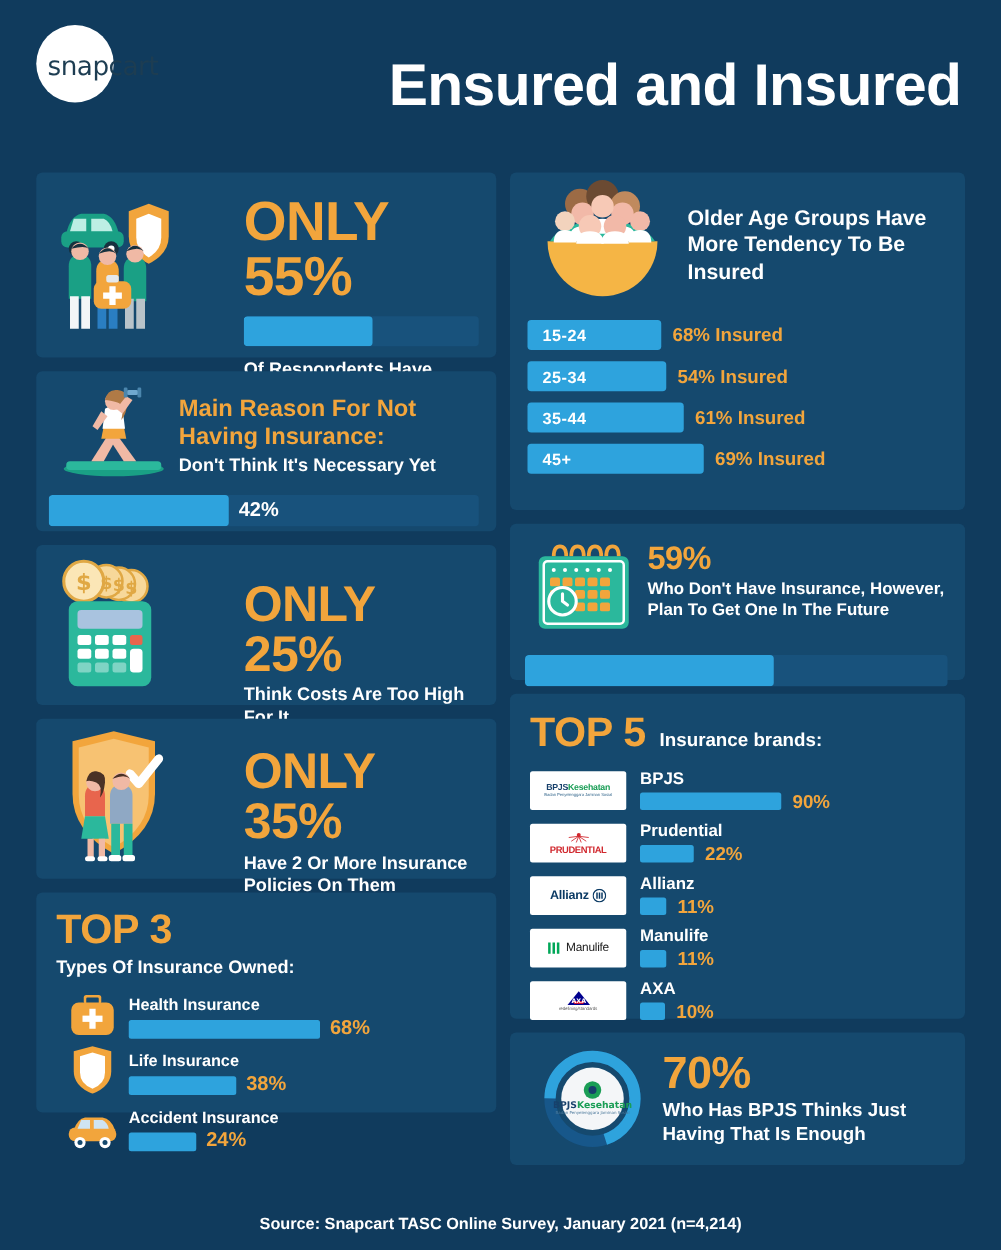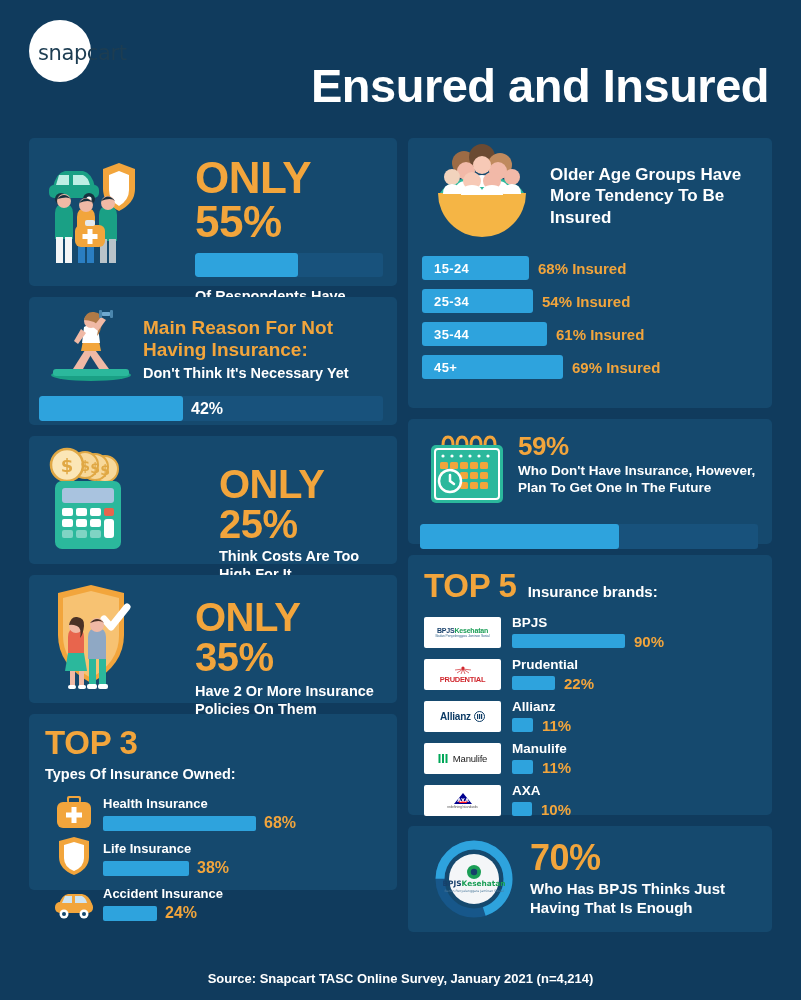--- a/index.html
+++ b/index.html
@@ -47,21 +47,21 @@
     color: #1d3d52;
     font-family: "DejaVu Sans", sans-serif;
     white-space: nowrap;
   }
   .logo-text .b {
     font-weight: 400;
   }
   .main-title {
     position: absolute;
     right: 32px;
-    top: 58px;
+    top: 40px;
     font-size: 47px;
     font-weight: bold;
     letter-spacing: -0.5px;
     color: #ffffff;
     white-space: nowrap;
     margin-left: 12px;
   }
 
   
   .columns {
@@ -156,21 +156,21 @@
   .c2 .barlabel {
     position: absolute;
     left: 152px;
     font-size: 16px;
     font-weight: bold;
     color: #ffffff;
   }
 
   
   .c3 { height: 128px; }
-  .c3 .body { padding-top: 16px; margin-left: 24px; }
+  .c3 .body { padding-top: 16px; }
   .c3 .huge { font-size: 40px; margin-bottom: 4px; }
   .c3 .sub { margin-bottom: 9px; }
   .c3 .track { height: 24px; }
 
   .c4 { height: 128px; }
   .c4 .body { padding-top: 10px; }
   .c4 .huge { font-size: 40px; margin-bottom: 6px; }
   .c4 .sub { margin-bottom: 9px; }
   .c4 .track { height: 24px; }
 

